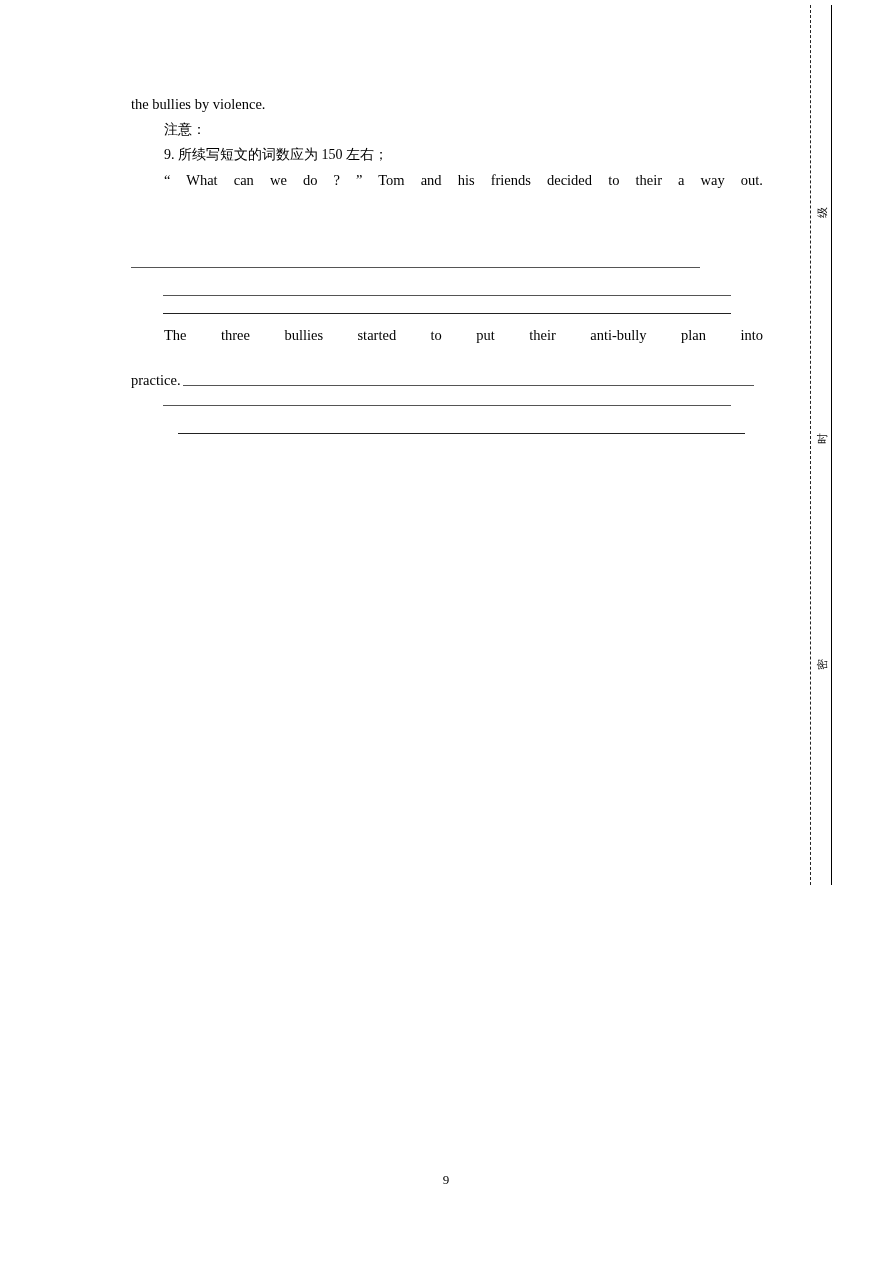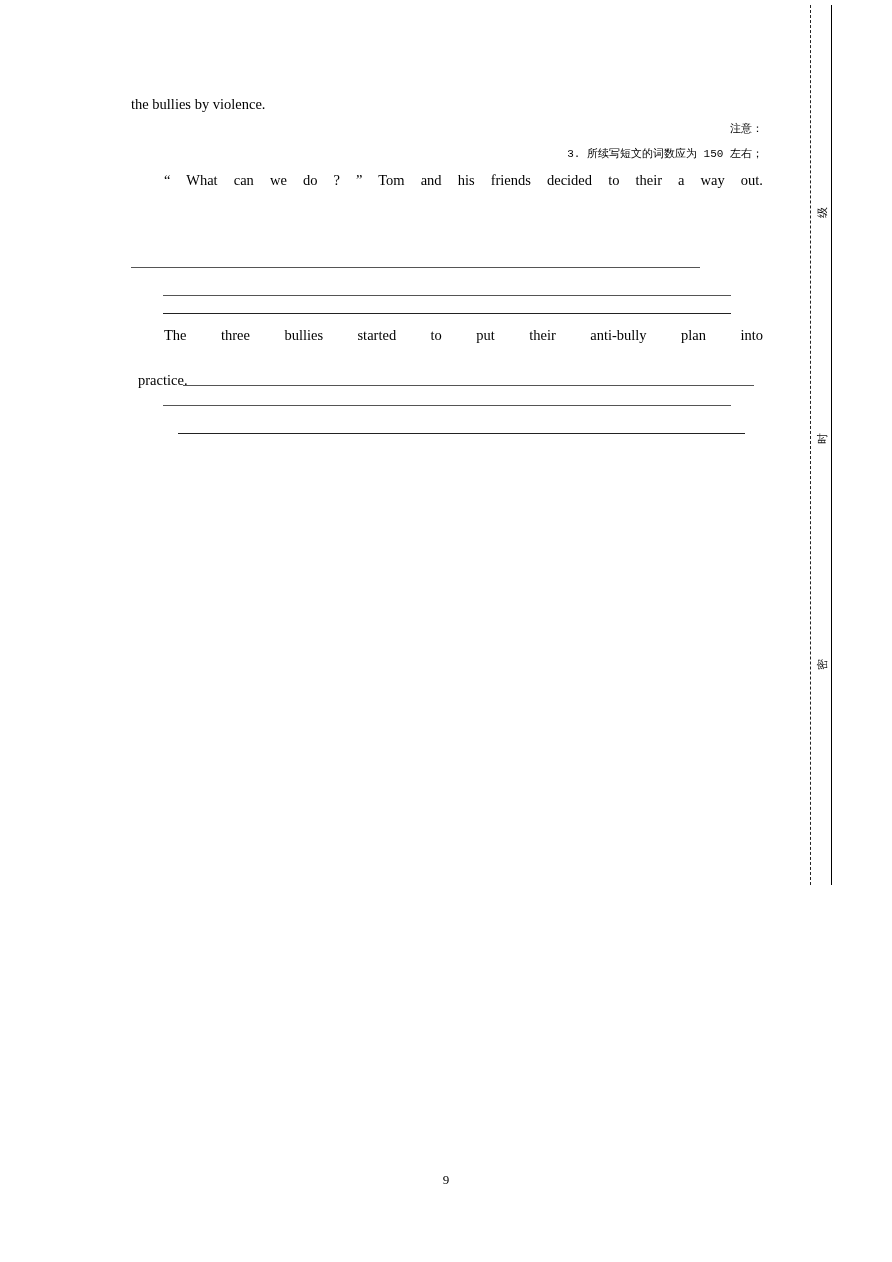--- a/index.html
+++ b/index.html
@@ -66,26 +66,25 @@
     left: 131px;
     top: 92px;
     width: 632px;
   }
   .line-plain {
     font-size: 14.5px;
     line-height: 25px;
     white-space: nowrap;
   }
   .cn-line {
-    font-family: Liberation Mono, monospace;
-    font-size: 11px;
+    font-family: Liberation Serif, serif;
+    font-size: 14px;
     line-height: 25px;
     padding-left: 33px;
     white-space: nowrap;
-    text-align: right;
   }
   .para-head {
     font-family: "Liberation Serif", serif;
     font-weight: bold;
     font-size: 14.5px;
     line-height: 25px;
     padding-left: 33px;
     white-space: nowrap;
   }
   .para-head .colon {
@@ -144,37 +143,37 @@
     <div class="seal-char seal-char-1">时</div>
     <div class="seal-char seal-char-2">密</div>
   </div>
 
   <div id="content">
 
     <div class="line-plain">the bullies by violence.</div>
 
     <div class="cn-line">注意：</div>
 
-    <div class="cn-line">3. 所续写短文的词数应为 150  左右；</div>
+    <div class="cn-line">9. 所续写短文的词数应为 150  左右；</div>
 
 
 
     <div class="starter">“  What  can  we  do ?  ”  Tom  and  his  friends  decided  to  their  a  way  out.</div>
 
   </div>
 
   <div class="rule" style="left:131px; top:267px; width:569px;"></div>
   <div class="rule" style="left:163px; top:295px; width:568px;"></div>
   <div class="rule dark" style="left:163px; top:313px; width:568px;"></div>
 
   <div style="position:absolute; left:131px; top:322px; width:632px;">
     <div class="starter">The  three  bullies  started  to  put  their  anti-bully  plan  into</div>
   </div>
 
-  <div class="cont-line" style="left:131px; top:370px;margin-left:7px;">
+  <div class="cont-line" style="left:131px; top:370px;">
     <span>practice.</span>
   </div>
 
   <div class="rule" style="left:183px; top:385px; width:571px;"></div>
   <div class="rule" style="left:163px; top:405px; width:568px;"></div>
   <div class="rule dark" style="left:178px; top:433px; width:567px;"></div>
 
   <div id="page-number">9</div>
 
 </div>

